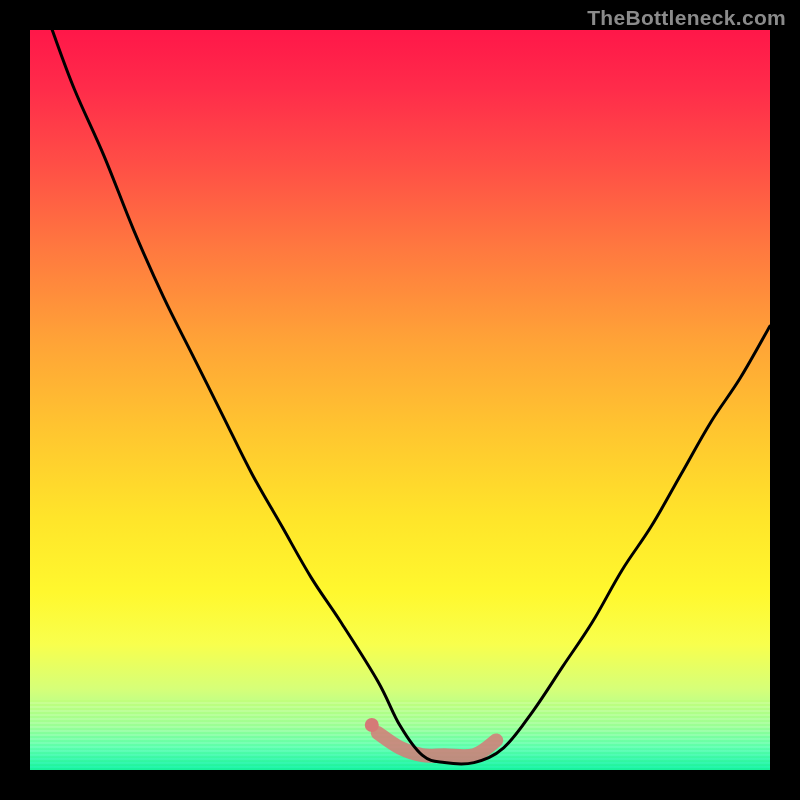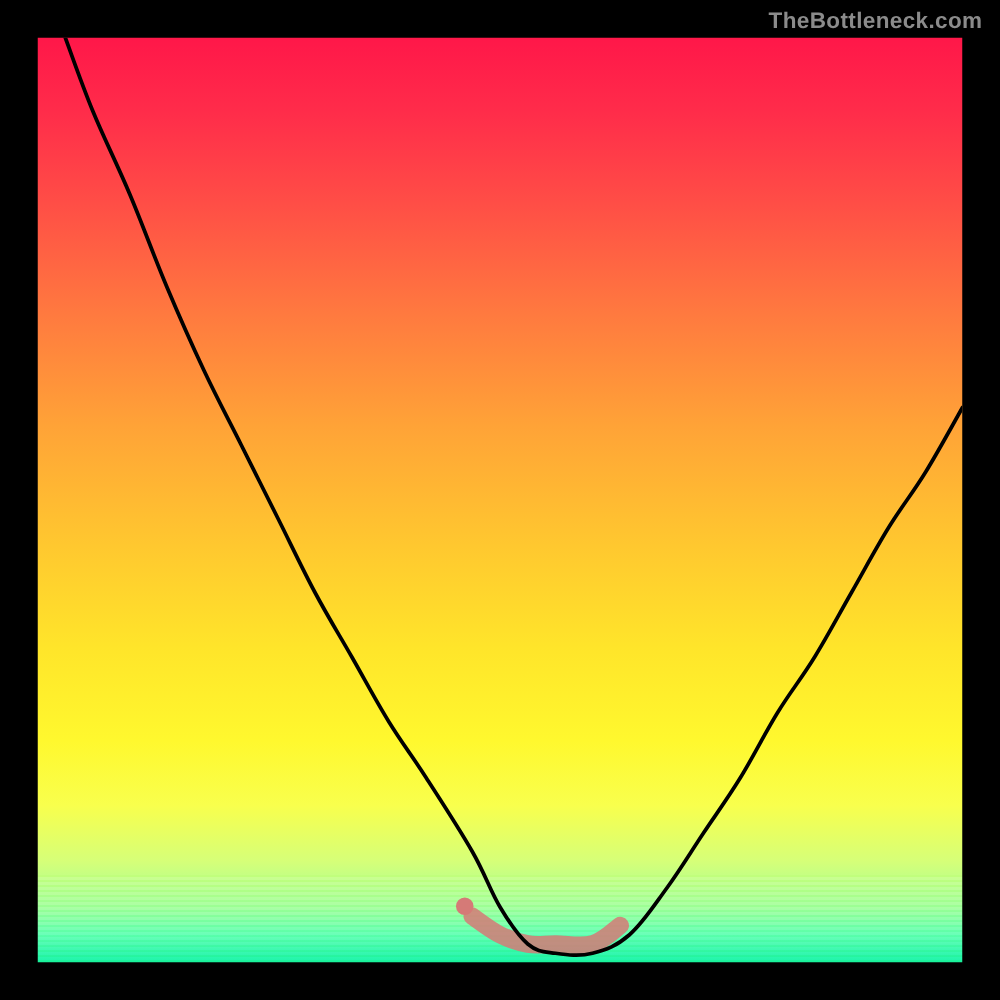--- a/index.html
+++ b/index.html
@@ -55,21 +55,21 @@
       rgba(255,255,255,0.10) 2px,
       rgba(255,255,255,0.10) 4px
     );
     mix-blend-mode: overlay;
   }
   .watermark {
     position: absolute;
     top: 6px;
     right: 14px;
     color: #8b8b8b;
-    font-size: 18px;
+    font-size: 21px;
     font-weight: 600;
     letter-spacing: 0.3px;
     z-index: 5;
   }
   svg.curve {
     position: absolute;
     left: 0;
     top: 0;
     width: 100%;
     height: 100%;

